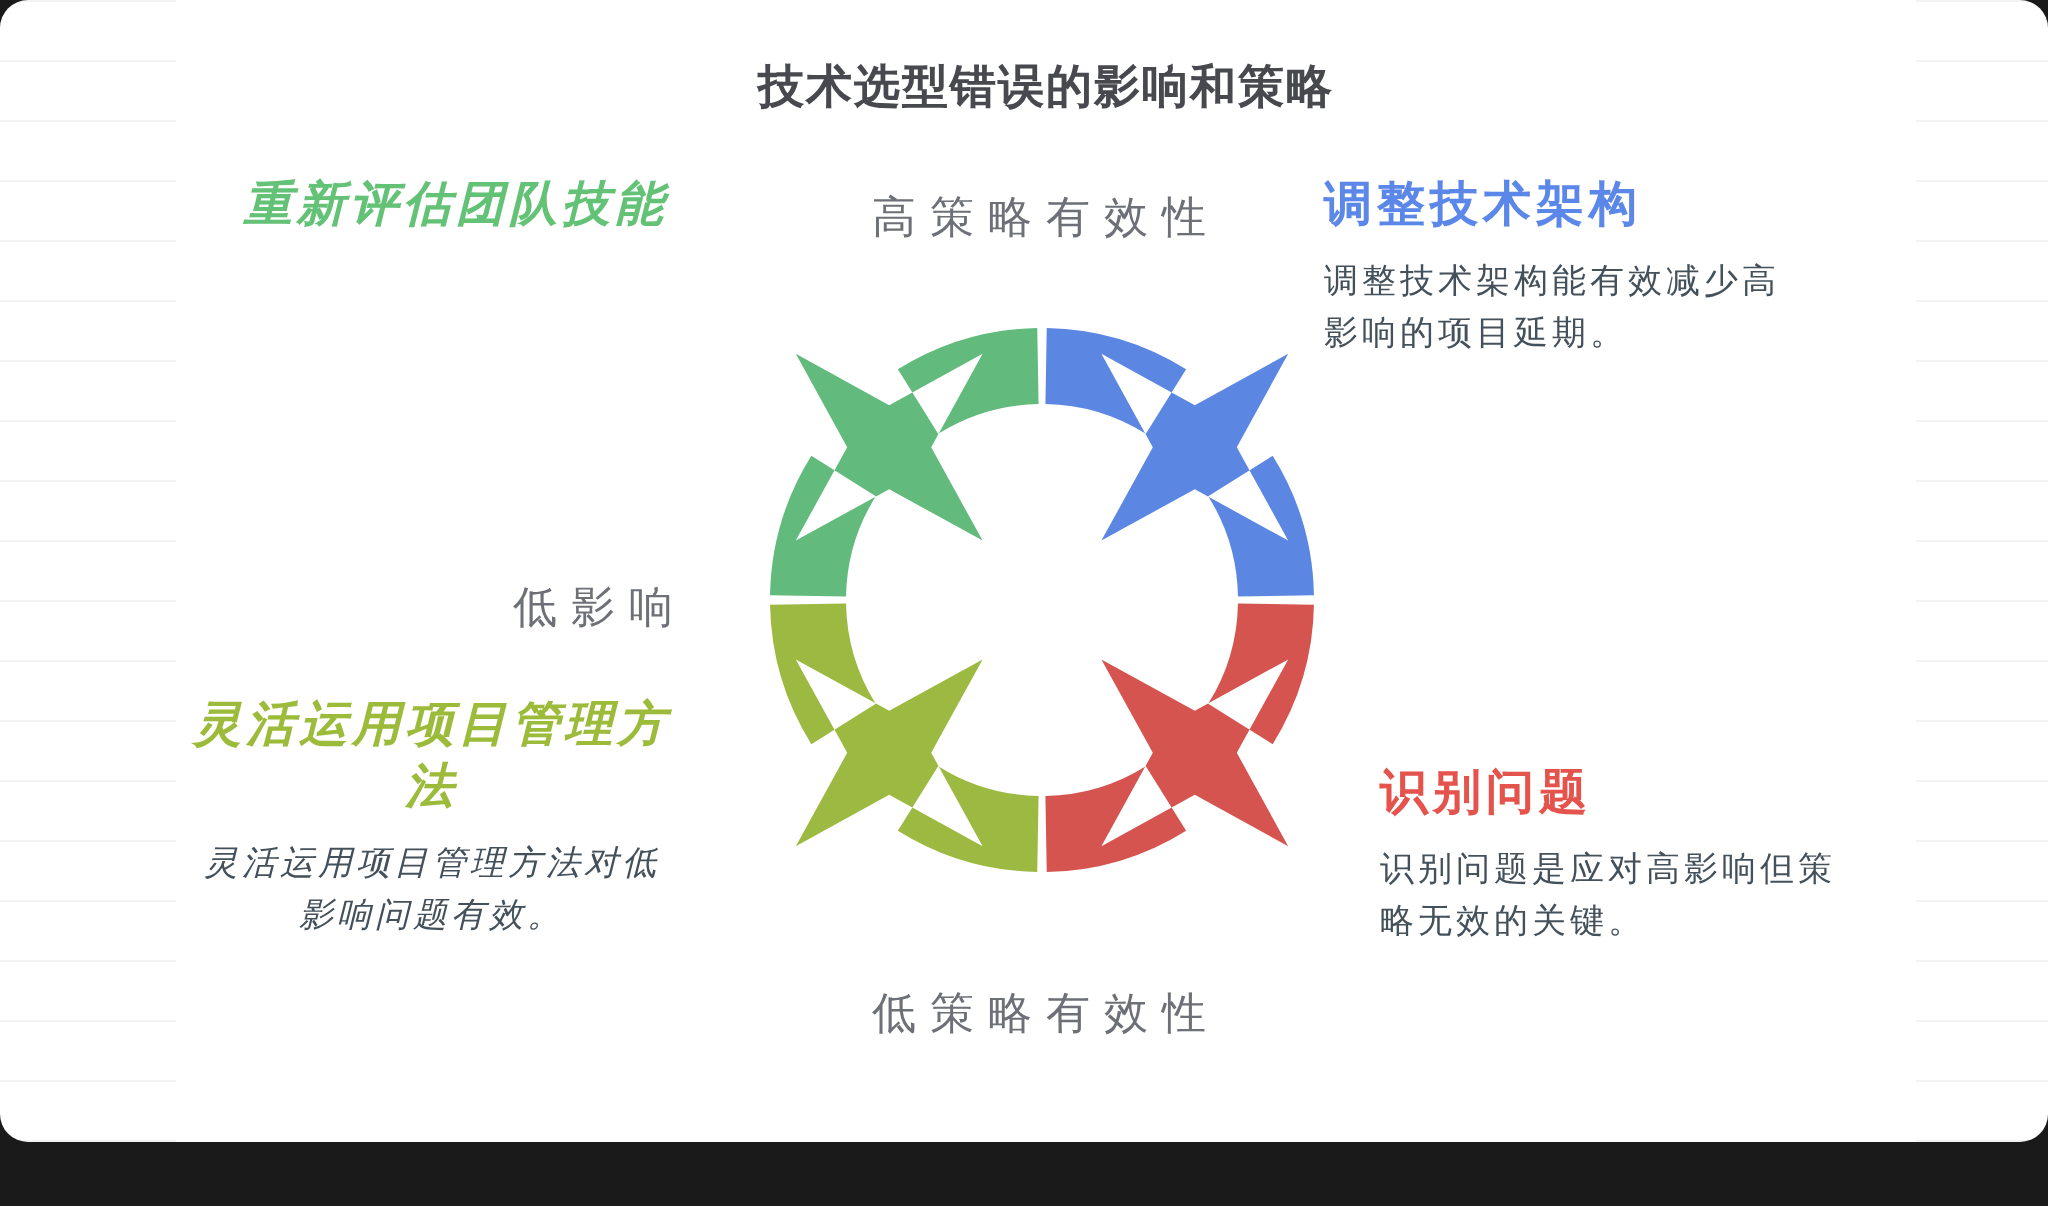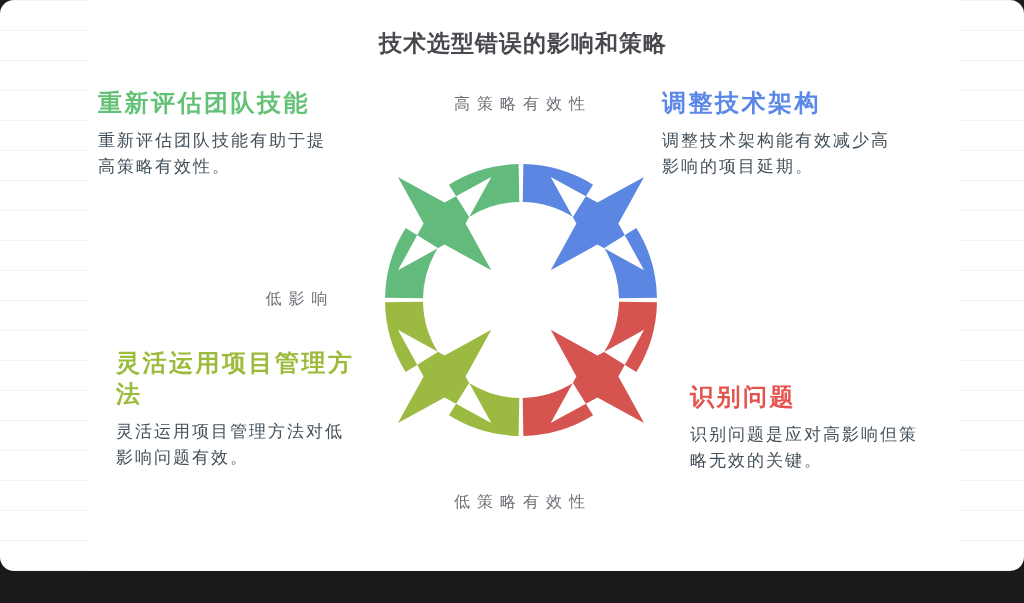--- a/index.html
+++ b/index.html
@@ -8,41 +8,41 @@
     border-radius:14px;
     font-family:"Liberation Sans","DejaVu Sans",sans-serif;
     background:repeating-linear-gradient(to bottom,#f3f3f5 0,#f3f3f5 1px,#ffffff 1px,#ffffff 30px);
   }
   .card{position:absolute;left:88px;top:0;width:870px;height:603px;background:#ffffff;}
   .page-title{
     position:absolute;left:88px;top:28px;width:870px;text-align:center;
     font-size:23px;font-weight:700;color:#47494e;letter-spacing:1px;
   }
   .axis-label{
-    position:absolute;color:#6d7077;font-size:16px;letter-spacing:7px;
+    position:absolute;color:#6d7077;font-size:22px;letter-spacing:7px;
     text-align:center;white-space:nowrap;
   }
   .axis-top{left:403px;top:94px;width:240px;}
   .axis-bottom{left:403px;top:492px;width:240px;}
   .axis-left{left:230px;top:289px;width:140px;}
   .axis-right{left:685px;top:289px;width:140px;}
   .quad{position:absolute;}
   .quad .q-heading{
     font-size:24px;font-weight:700;line-height:1.3;letter-spacing:2.5px;
     white-space:pre-line;margin:0;
   }
   .quad .q-body{
     margin:10px 0 0 0;font-size:17px;line-height:26px;letter-spacing:2px;
     color:#44515b;white-space:pre-line;
   }
-  .quad-left{text-align:left;}
+  .quad-left{text-align:center;font-style:italic;}
   .quad-right{text-align:left;}
   .q-tl{left:98px;top:87px;width:260px;}
   .q-tr{left:662px;top:87px;width:262px;}
-  .q-bl{left:116px;top:347px;width:260px;}
+  .q-bl{left:86px;top:347px;width:260px;}
   .q-br{left:690px;top:381px;width:262px;}
   .cycle-svg{position:absolute;left:351px;top:130px;width:340px;height:340px;}
   .edge-line{position:absolute;background:rgba(224,142,132,0.30);}
   .edge-line-v{left:95px;top:575px;width:2px;height:28px;}
   .edge-line-h{left:95px;top:590px;width:929px;height:1px;background:rgba(224,142,132,0.22);}
 </style>
 </head>
 <body>
 
 <div class="page">
@@ -50,22 +50,20 @@
   <div class="card"></div>
 
   <div class="page-title">技术选型错误的影响和策略</div>
 
   <div class="axis-label axis-top">高策略有效性</div>
   <div class="axis-label axis-bottom">低策略有效性</div>
   <div class="axis-label axis-left">低影响</div>
 
   <div class="quad quad-left q-tl">
     <h2 class="q-heading" style="color: rgb(99, 194, 118);">重新评估团队技能</h2>
-    <p class="q-body">重新评估团队技能有助于提
-高策略有效性。</p>
   </div>
 
   <div class="quad quad-right q-tr">
     <h2 class="q-heading" style="color: rgb(91, 135, 232);">调整技术架构</h2>
     <p class="q-body">调整技术架构能有效减少高
 影响的项目延期。</p>
   </div>
 
   <div class="quad quad-left q-bl">
     <h2 class="q-heading" style="color: rgb(156, 187, 58);">灵活运用项目管理方

